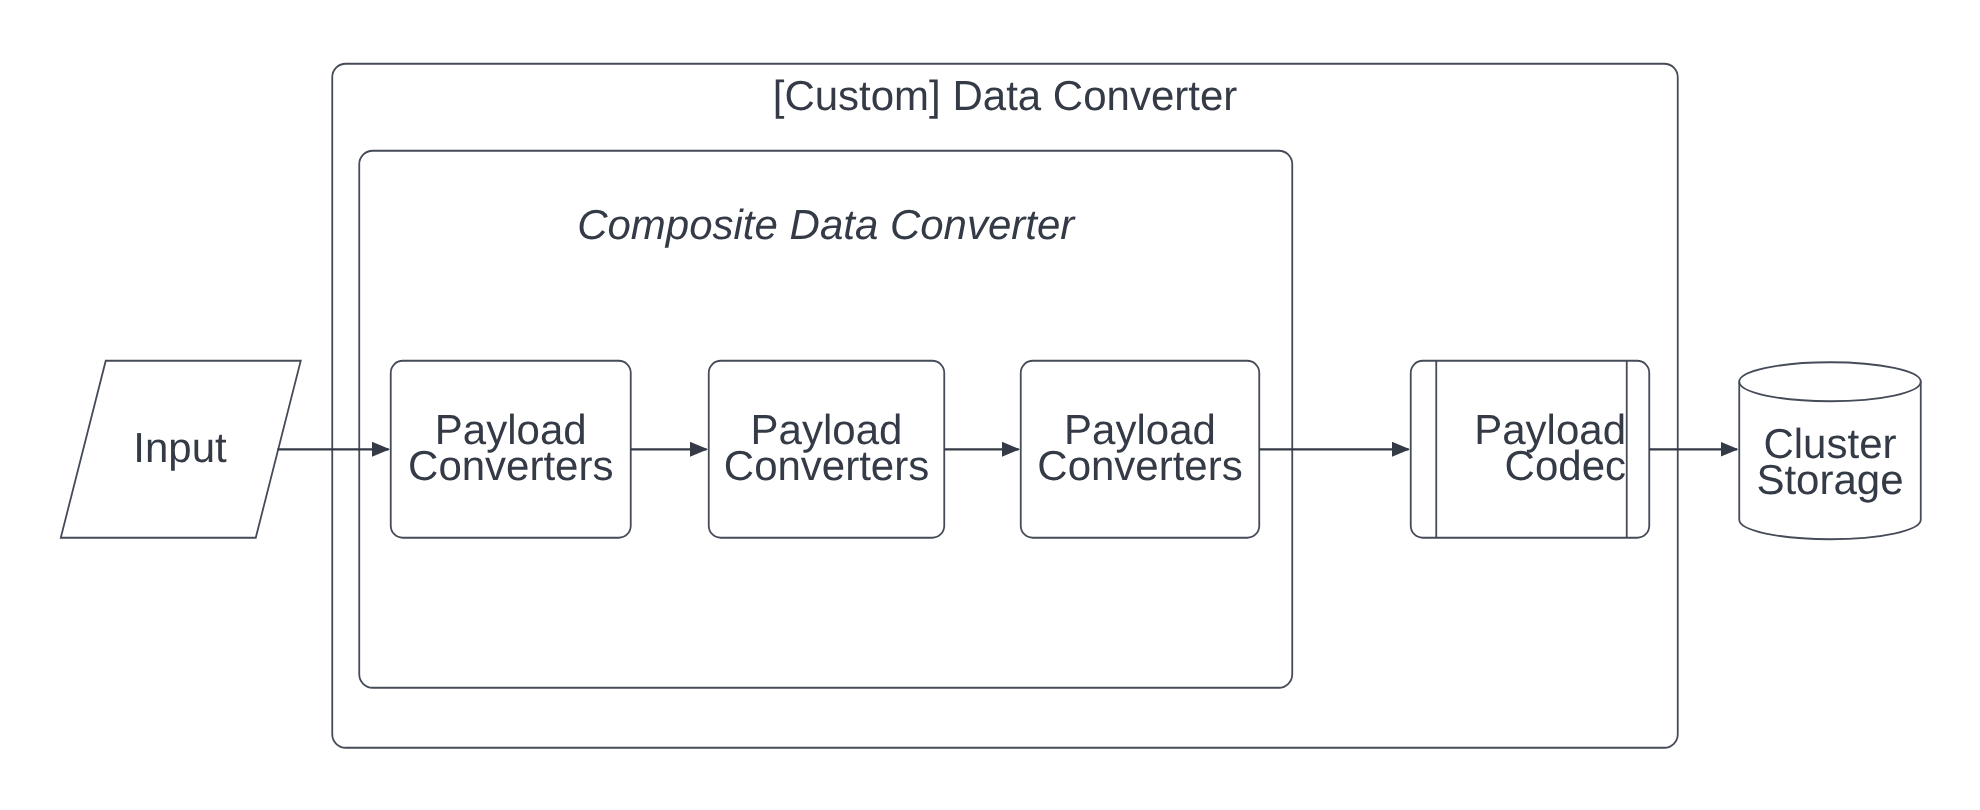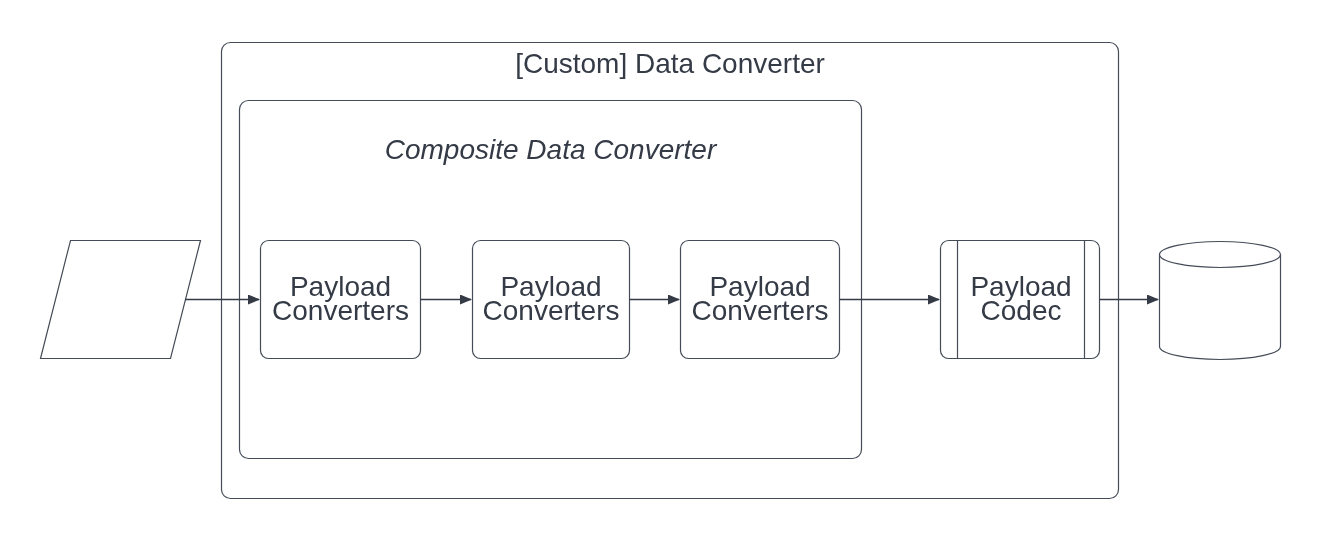--- a/index.html
+++ b/index.html
@@ -80,23 +80,25 @@
     <path class="arrow" marker-end="url(#arrowhead)" d="M420.5,299.5 L471,299.5"></path>
     <path class="arrow" marker-end="url(#arrowhead)" d="M629.5,299.5 L679,299.5"></path>
     <path class="arrow" marker-end="url(#arrowhead)" d="M839.5,299.5 L939,299.5"></path>
     <path class="arrow" marker-end="url(#arrowhead)" d="M1099.5,299.5 L1158,299.5"></path>
   </svg>
 
   <div class="label" style="left:221px; top:52px; width:898px; height:24px;">[Custom] Data Converter</div>
 
   <div class="label" style="left:239px; top:138px; width:623px; height:24px;font-style:italic;">Composite Data Converter</div>
 
+  <div class="label" style="left:40px; top:240px; width:160px; height:118px;">Input</div>
 
   <div class="label" style="left:262px; top:240px; width:157px; height:118px;">Payload Converters</div>
 
   <div class="label" style="left:473px; top:240px; width:156px; height:118px;">Payload Converters</div>
 
   <div class="label" style="left:681px; top:240px; width:158px; height:118px;">Payload Converters</div>
 
-  <div class="label" style="left:958px; top:240px; width:126px; height:118px;">Payload Codec</div>
+  <div class="label" style="left:958px; top:240px; width:126px; height:118px;text-align:right;">Payload Codec</div>
 
+  <div class="label" style="left:1159px; top:262px; width:122px; height:92px;">Cluster Storage</div>
 
 </div>
 
 </body></html>

